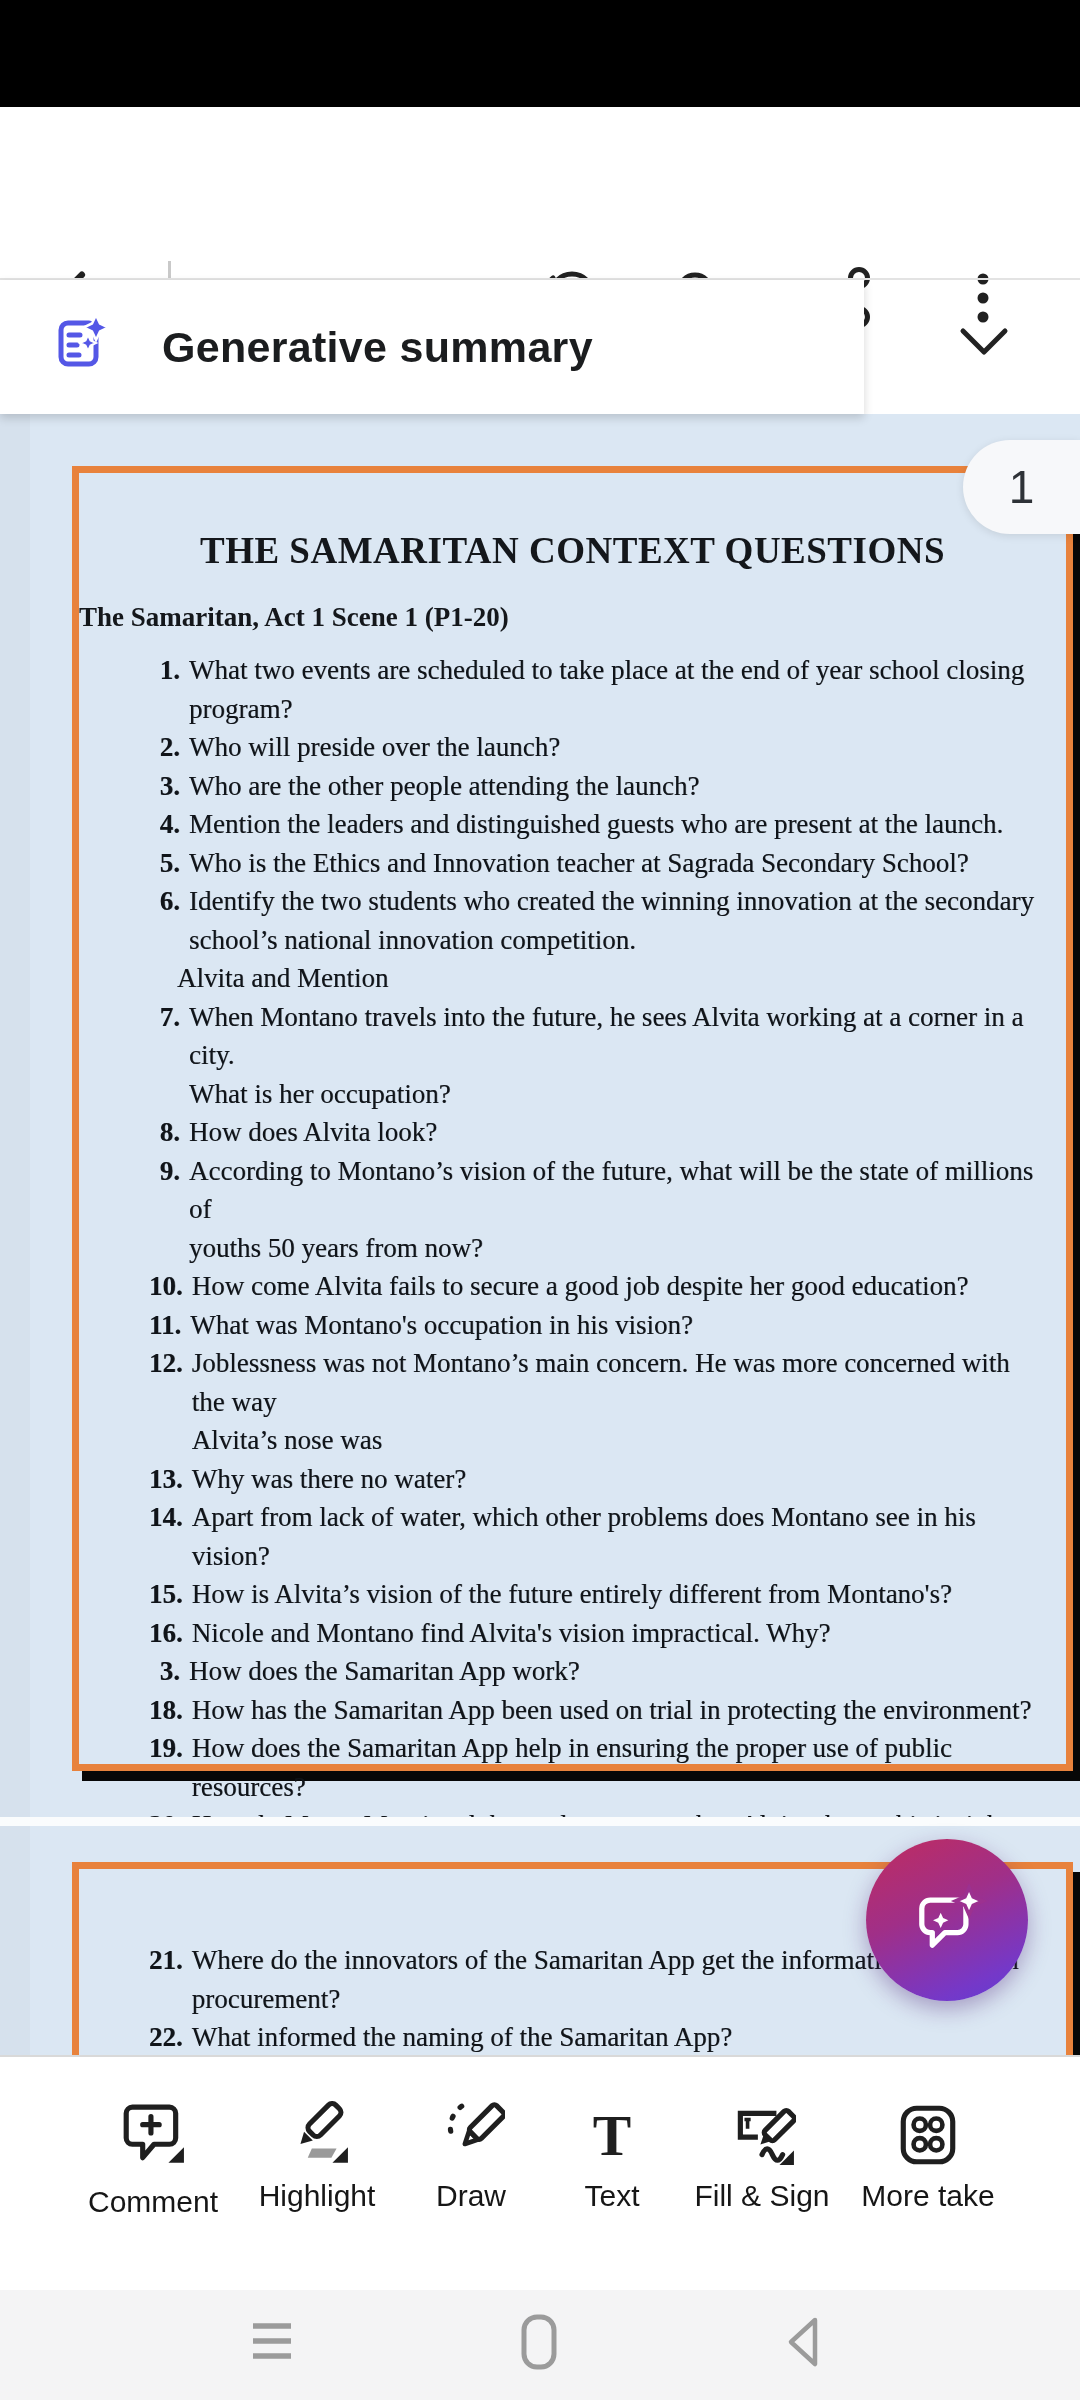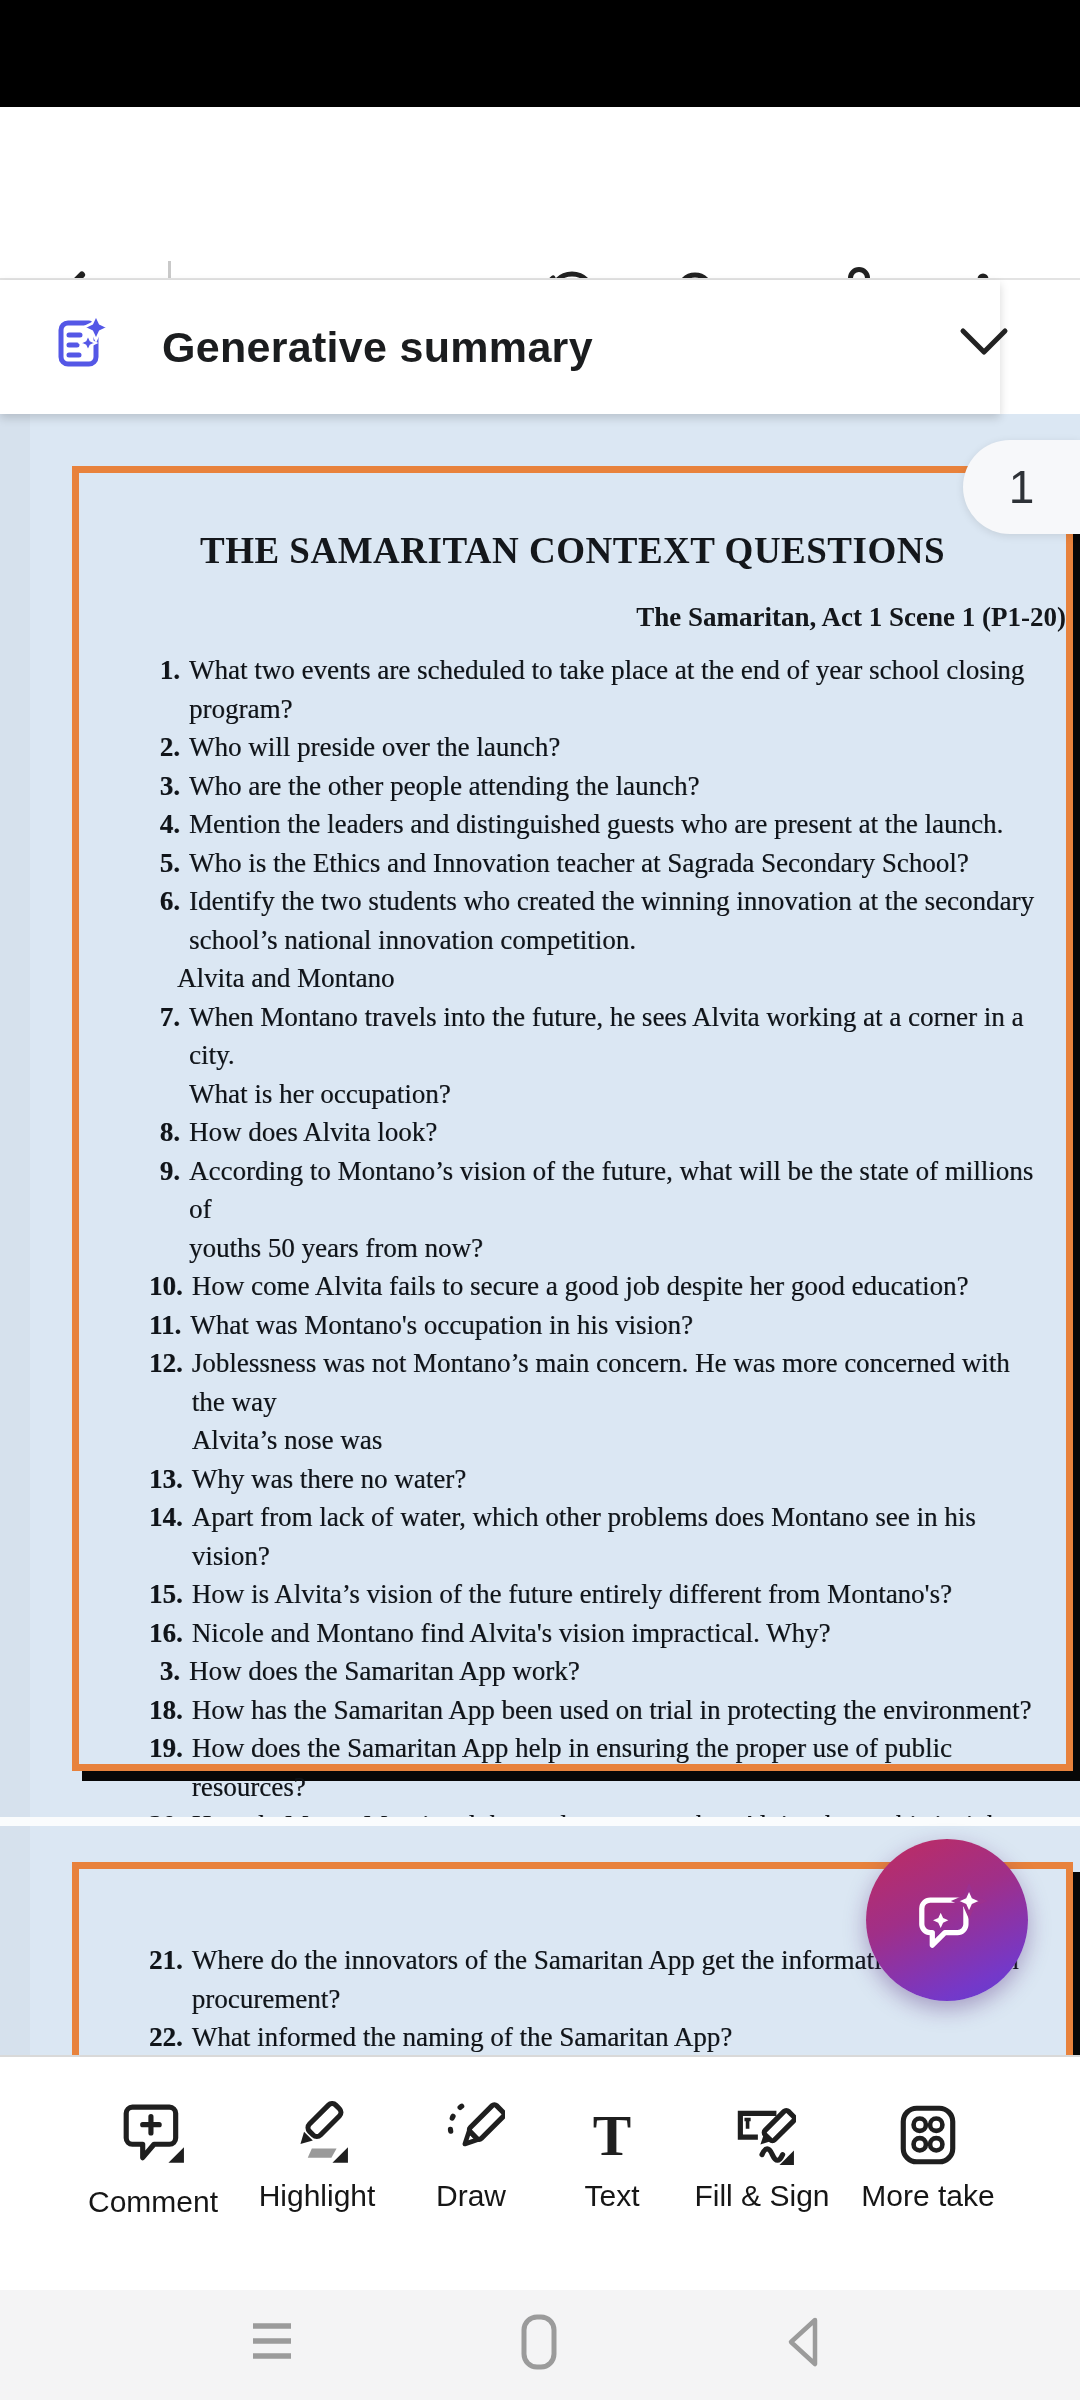--- a/index.html
+++ b/index.html
@@ -15,41 +15,41 @@
   .back-btn{left:50px;top:156px;width:68px;height:68px;}
   .toolbar-divider{left:168px;top:154px;width:3px;height:74px;background:#c9c9c9;}
   .ticon{width:66px;height:66px;top:158px;}
   .i-liquid{left:535px;}
   .i-search{left:667px;}
   .i-share{left:809px;}
   .i-overflow{left:950px;}
   .toolbar-rule{left:0;top:278px;width:1080px;height:2px;background:#e3e3e3;}
 
   
-  .summary-bar{left:0;top:280px;width:1000px;height:134px;background:#fff;z-index:5;
+  .summary-bar{left:0;top:280px;width:864px;height:134px;background:#fff;z-index:5;
                box-shadow:0 4px 9px rgba(0,0,0,.16);}
   .summary-icon{left:54px;top:34px;width:56px;height:56px;}
   .summary-title{left:162px;top:0;height:134px;display:flex;align-items:center;
                  font-size:43px;font-weight:600;color:#1b1d1f;letter-spacing:.3px;}
   .summary-chevron{left:956px;top:44px;width:56px;height:40px;}
 
   
   .viewer{left:0;top:414px;width:1080px;height:1641px;background:#d6e1ed;}
   .sheet{left:0;width:1080px;background:#dbe7f3;margin-left:30px;}
   .sheet1{top:0;height:1403px;}
   .page-gap{left:0;top:1403px;width:1080px;height:9px;background:#fafcfd;}
   .sheet2{top:1412px;height:229px;overflow:hidden;}
   .pg-border{border:7px solid #e8823c;box-shadow:10px 10px 0 #070707;background:#dbe7f3;box-sizing:border-box;}
   .pg1{left:42px;top:52px;width:1001px;height:1305px;}
   .pg2{left:42px;top:36px;width:1001px;height:420px;}
 
   
   .doc-title{margin-top:56px;text-align:center;font-family:"Liberation Serif",serif;
              font-weight:bold;font-size:37px;color:#14171b;letter-spacing:.5px;}
-  .doc-subtitle{margin-top:30px;text-align:right;font-family:"Liberation Serif",serif;
+  .doc-subtitle{margin-top:30px;text-align:left;font-family:"Liberation Serif",serif;
                 font-weight:bold;font-size:27px;color:#14171b;}
   .q-list{margin-top:18px;}
   .q-list2{margin-top:72px;}
   .q-row{display:flex;margin-left:70px;margin-right:26px;
          font-family:"Liberation Serif",serif;font-size:27px;line-height:38.5px;color:#101419;
          text-shadow:.5px .4px 0 rgba(16,20,25,.45);}
   .q-num{flex:0 0 40px;box-sizing:border-box;text-align:right;padding-right:9px;font-weight:bold;}
   .q-text{flex:1;white-space:pre-line;}
   .row-answer .q-num{flex:0 0 28px;}
   .doc-footer{margin-top:70px;text-align:center;font-weight:bold;font-size:25px;color:#14171a;
@@ -176,21 +176,21 @@
             </div>
 
             <div class="q-row row-question">
               <span class="q-num">6.</span>
               <div class="q-text">Identify the two students who created the winning innovation at the secondary
 school’s national innovation competition.</div>
             </div>
 
             <div class="q-row row-answer">
               <span class="q-num"></span>
-              <div class="q-text">Alvita and Montano</div>
+              <div class="q-text">Alvita and Mention</div>
             </div>
 
             <div class="q-row row-question">
               <span class="q-num">7.</span>
               <div class="q-text">When Montano travels into the future, he sees Alvita working at a corner in a city.
 What is her occupation?</div>
             </div>
 
             <div class="q-row row-question">
               <span class="q-num">8.</span>

